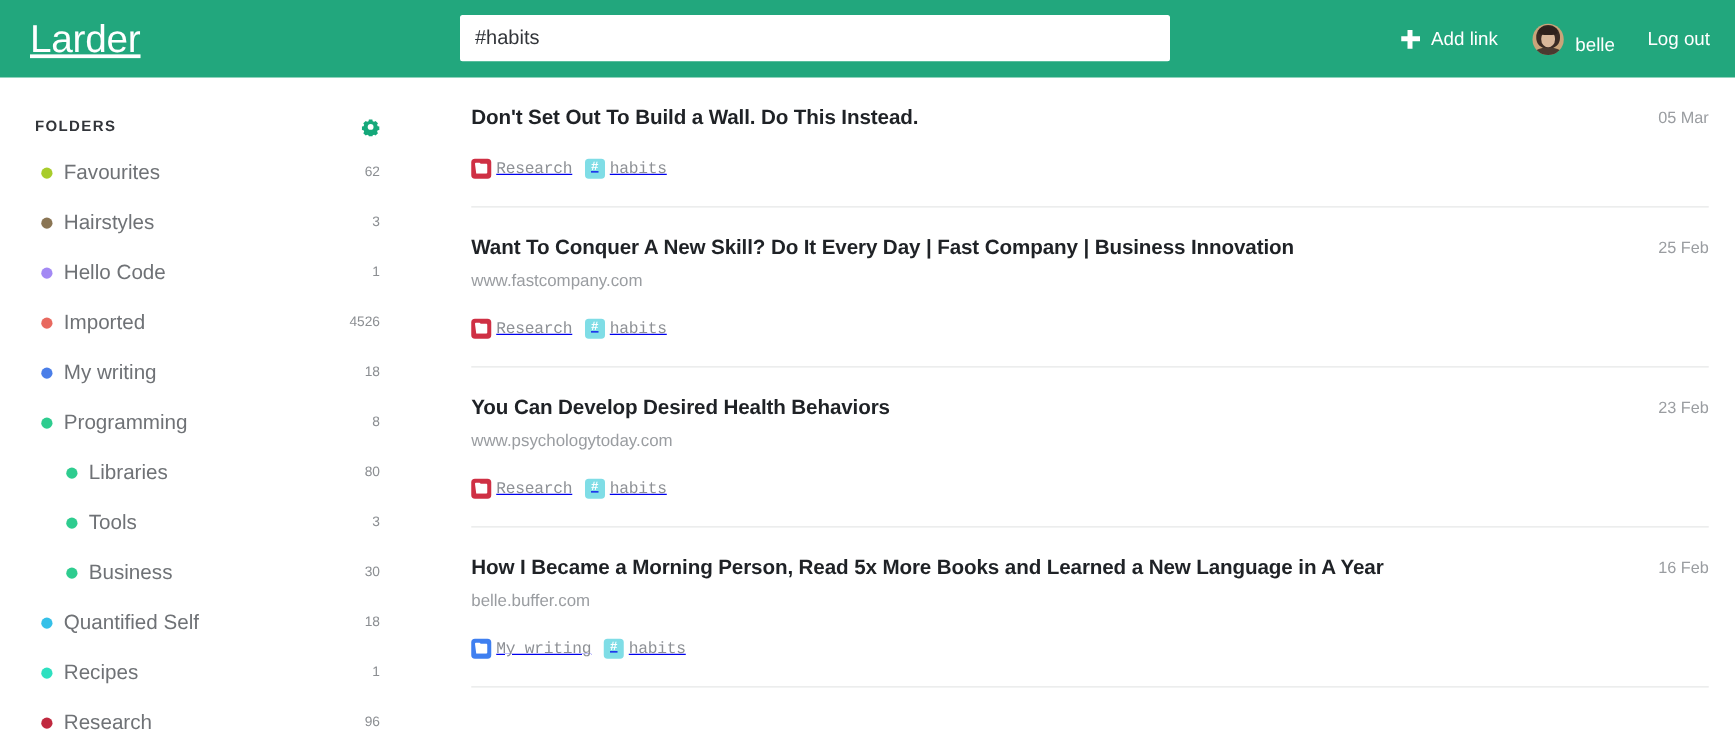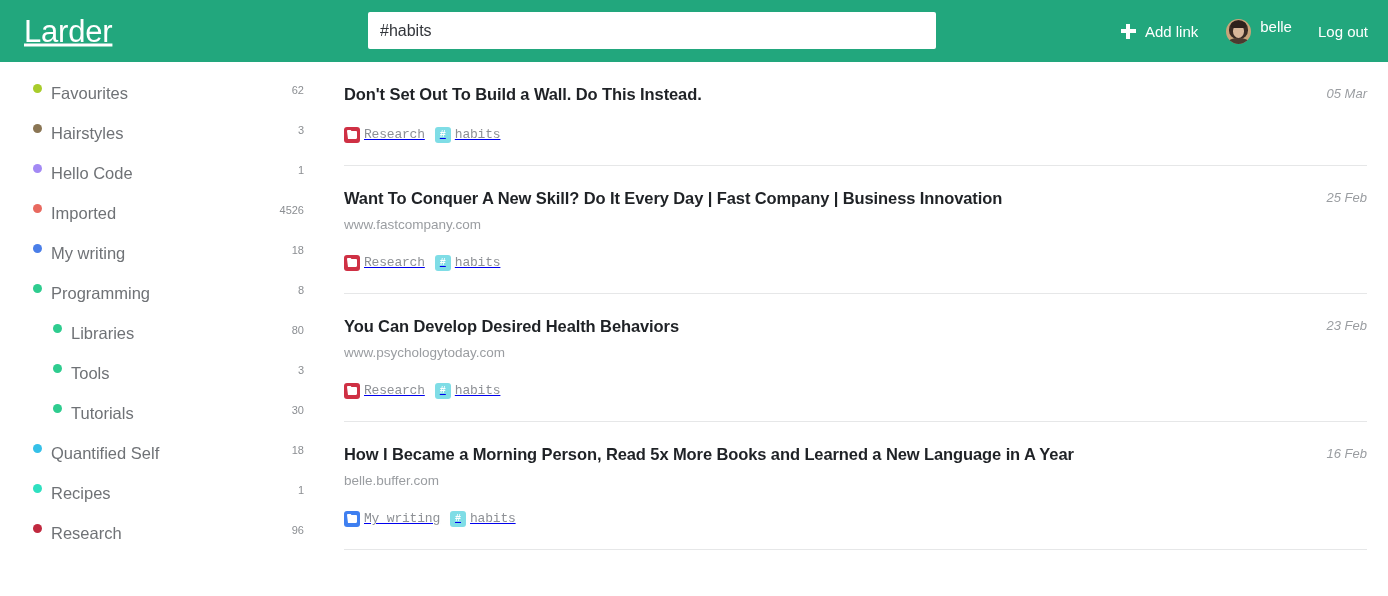--- a/index.html
+++ b/index.html
@@ -74,21 +74,21 @@
     margin-right: 9px;
   }
   #plus-icon:before, #plus-icon:after {
     content: "";
     position: absolute;
     background: #ffffff;
   }
   #plus-icon:before { left: 0; top: 5.5px; width: 15px; height: 4px; }
   #plus-icon:after  { top: 0; left: 5.5px; height: 15px; width: 4px; }
 
-  #user-chip { margin-right: 26px; display: flex; align-items: flex-start; }
+  #user-chip { margin-right: 26px; display: flex; align-items: flex-end; }
   #avatar {
     width: 25px; height: 25px;
     border-radius: 50%;
     margin-right: 9px;
     overflow: hidden;
     flex: 0 0 auto;
     background: #c9a47a;
     position: relative;
   }
   #avatar .av-hair {
@@ -136,20 +136,21 @@
   #folders-title {
     font-size: 12px;
     font-weight: bold;
     letter-spacing: 1.1px;
     color: #32353a;
   }
   #gear-icon { width: 15px; height: 15px; display: block; }
 
   .folder-row {
     display: flex;
+    align-items: center;
     height: 40px;
     padding-left: 33px;
     padding-right: 32px;
     cursor: pointer;
   }
   .folder-row.nested { padding-left: 53px; }
   .folder-dot {
     width: 9px; height: 9px;
     border-radius: 50%;
     flex: 0 0 auto;
@@ -174,20 +175,21 @@
   #link-list {
     flex: 1 1 auto;
     padding-left: 8px;
     padding-right: 21px;
     overflow: hidden;
   }
   .link-item {
     position: relative;
     border-bottom: 1px solid #e6e7e8;
     padding: 23px 0 22px 0;
+    margin-left: 33px;
   }
   .link-item:last-child { border-bottom: none; }
   .link-title {
     display: block;
     font-size: 16.5px;
     font-weight: bold;
     color: #1f2226;
     text-decoration: none;
     letter-spacing: -0.1px;
     line-height: 1.15;
@@ -200,21 +202,20 @@
     color: #9a9da1;
     font-weight: 400;
   }
   .link-date {
     position: absolute;
     right: 0;
     top: 24px;
     font-size: 13px;
     color: #9a9da1;
     white-space: nowrap;
-    font-style: italic;
   }
   .tag-row {
     display: flex;
     align-items: center;
     margin-top: 23px;
     gap: 10px;
   }
   .tag {
     display: inline-flex;
     align-items: center;
@@ -268,20 +269,29 @@
       <span>belle</span>
     </a>
 
     <a class="hdr-link" id="logout-btn" href="#">Log out</a>
   </div>
 </div>
 
 <div id="page-body">
 
   <aside id="sidebar">
+    <div id="folders-head">
+      <span id="folders-title">FOLDERS</span>
+      <span style="cursor:pointer;line-height:0;">
+        <svg id="gear-icon" viewBox="0 0 16 16" xmlns="http://www.w3.org/2000/svg">
+          <path fill="#15a87a" d="M9.6 1.2h-3.2l-.35 1.5-1.3.55-1.3-.8-2.26 2.26.8 1.3-.55 1.3-1.5.35v3.2l1.5.35.55 1.3-.8 1.3 2.26 2.26 1.3-.8 1.3.55.35 1.5h3.2l.35-1.5 1.3-.55 1.3.8 2.26-2.26-.8-1.3.55-1.3 1.5-.35v-3.2l-1.5-.35-.55-1.3.8-1.3-2.26-2.26-1.3.8-1.3-.55z" transform="scale(0.92) translate(0.7,0.7)"></path>
+          <circle cx="8" cy="8" r="2.5" fill="#ffffff"></circle>
+        </svg>
+      </span>
+    </div>
     <nav id="folder-list">
         <div class="folder-row">
           <span class="folder-dot" style="background: rgb(168, 204, 43);"></span>
           <span class="folder-name">Favourites</span>
           <span class="folder-count">62</span>
         </div>
         <div class="folder-row">
           <span class="folder-dot" style="background: rgb(138, 117, 84);"></span>
           <span class="folder-name">Hairstyles</span>
           <span class="folder-count">3</span>
@@ -311,21 +321,21 @@
           <span class="folder-name">Libraries</span>
           <span class="folder-count">80</span>
         </div>
         <div class="folder-row nested">
           <span class="folder-dot" style="background: rgb(46, 204, 143);"></span>
           <span class="folder-name">Tools</span>
           <span class="folder-count">3</span>
         </div>
         <div class="folder-row nested">
           <span class="folder-dot" style="background: rgb(46, 204, 143);"></span>
-          <span class="folder-name">Tutorials</span>
+          <span class="folder-name">Business</span>
           <span class="folder-count">30</span>
         </div>
         <div class="folder-row">
           <span class="folder-dot" style="background: rgb(53, 192, 232);"></span>
           <span class="folder-name">Quantified Self</span>
           <span class="folder-count">18</span>
         </div>
         <div class="folder-row">
           <span class="folder-dot" style="background: rgb(46, 224, 192);"></span>
           <span class="folder-name">Recipes</span>

